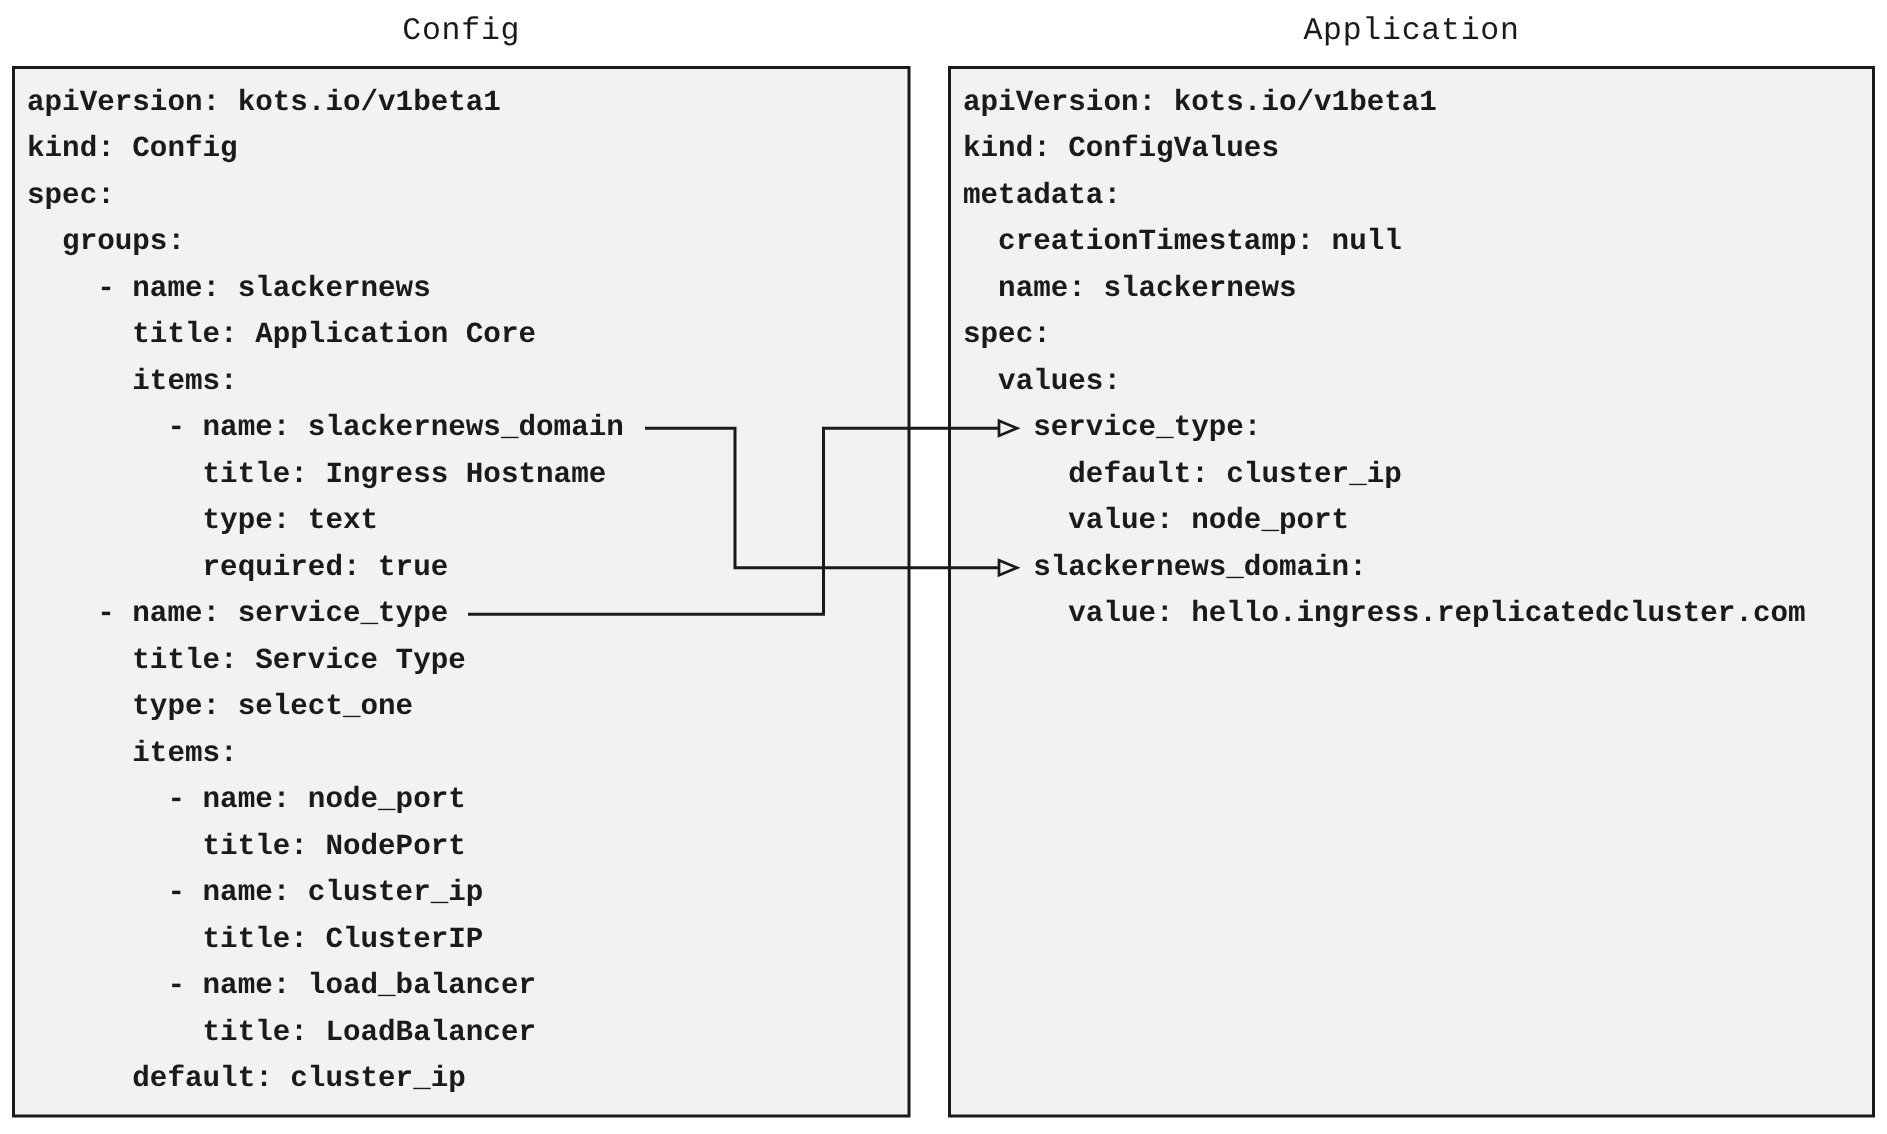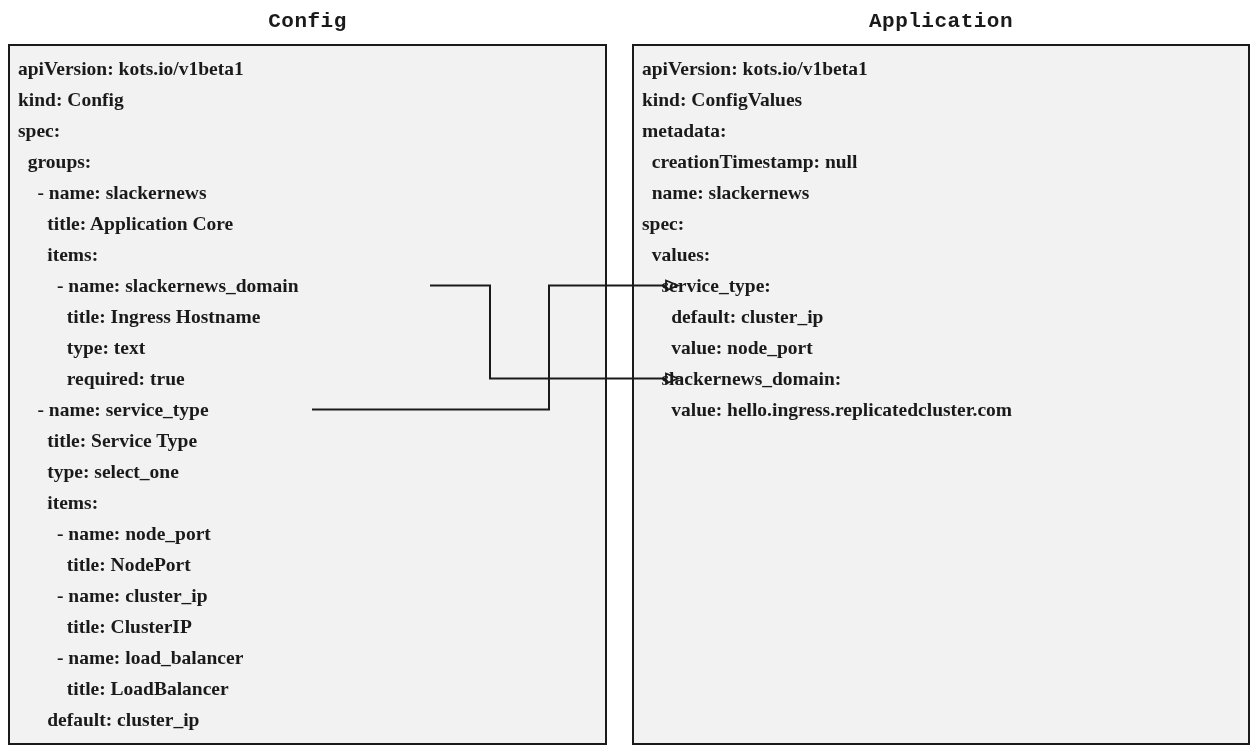--- a/index.html
+++ b/index.html
@@ -16,42 +16,42 @@
     position: relative;
     background: var(--canvas-bg);
     font-family: "Liberation Mono", "DejaVu Sans Mono", monospace;
   }
   .panel-title {
     position: absolute;
     top: 6px;
     height: 32px;
     line-height: 32px;
     text-align: center;
-    font-weight: bold;
+    font-weight: normal;
     font-size: 21px;
     letter-spacing: 0.5px;
     color: var(--text);
     white-space: pre;
   }
   #config-title { left: 8px; width: 599px; }
   #configvalues-title { left: 632px; width: 618px; }
   .panel {
     position: absolute;
     top: 44px;
     height: 701px;
     background: var(--panel-bg);
     border: 2px solid var(--border);
     box-sizing: border-box;
   }
   #config-panel { left: 8px; width: 599px; }
   #configvalues-panel { left: 632px; width: 618px; }
   pre.yaml {
     margin: 0;
     padding: 7px 0 0 8px;
-    font-family: Liberation Serif, serif;
+    font-family: Liberation Mono, monospace;
     font-weight: bold;
     font-size: 19.5px;
     line-height: 31px;
     color: var(--text);
     white-space: pre;
   }
   svg.connectors {
     position: absolute;
     left: 0;
     top: 0;

